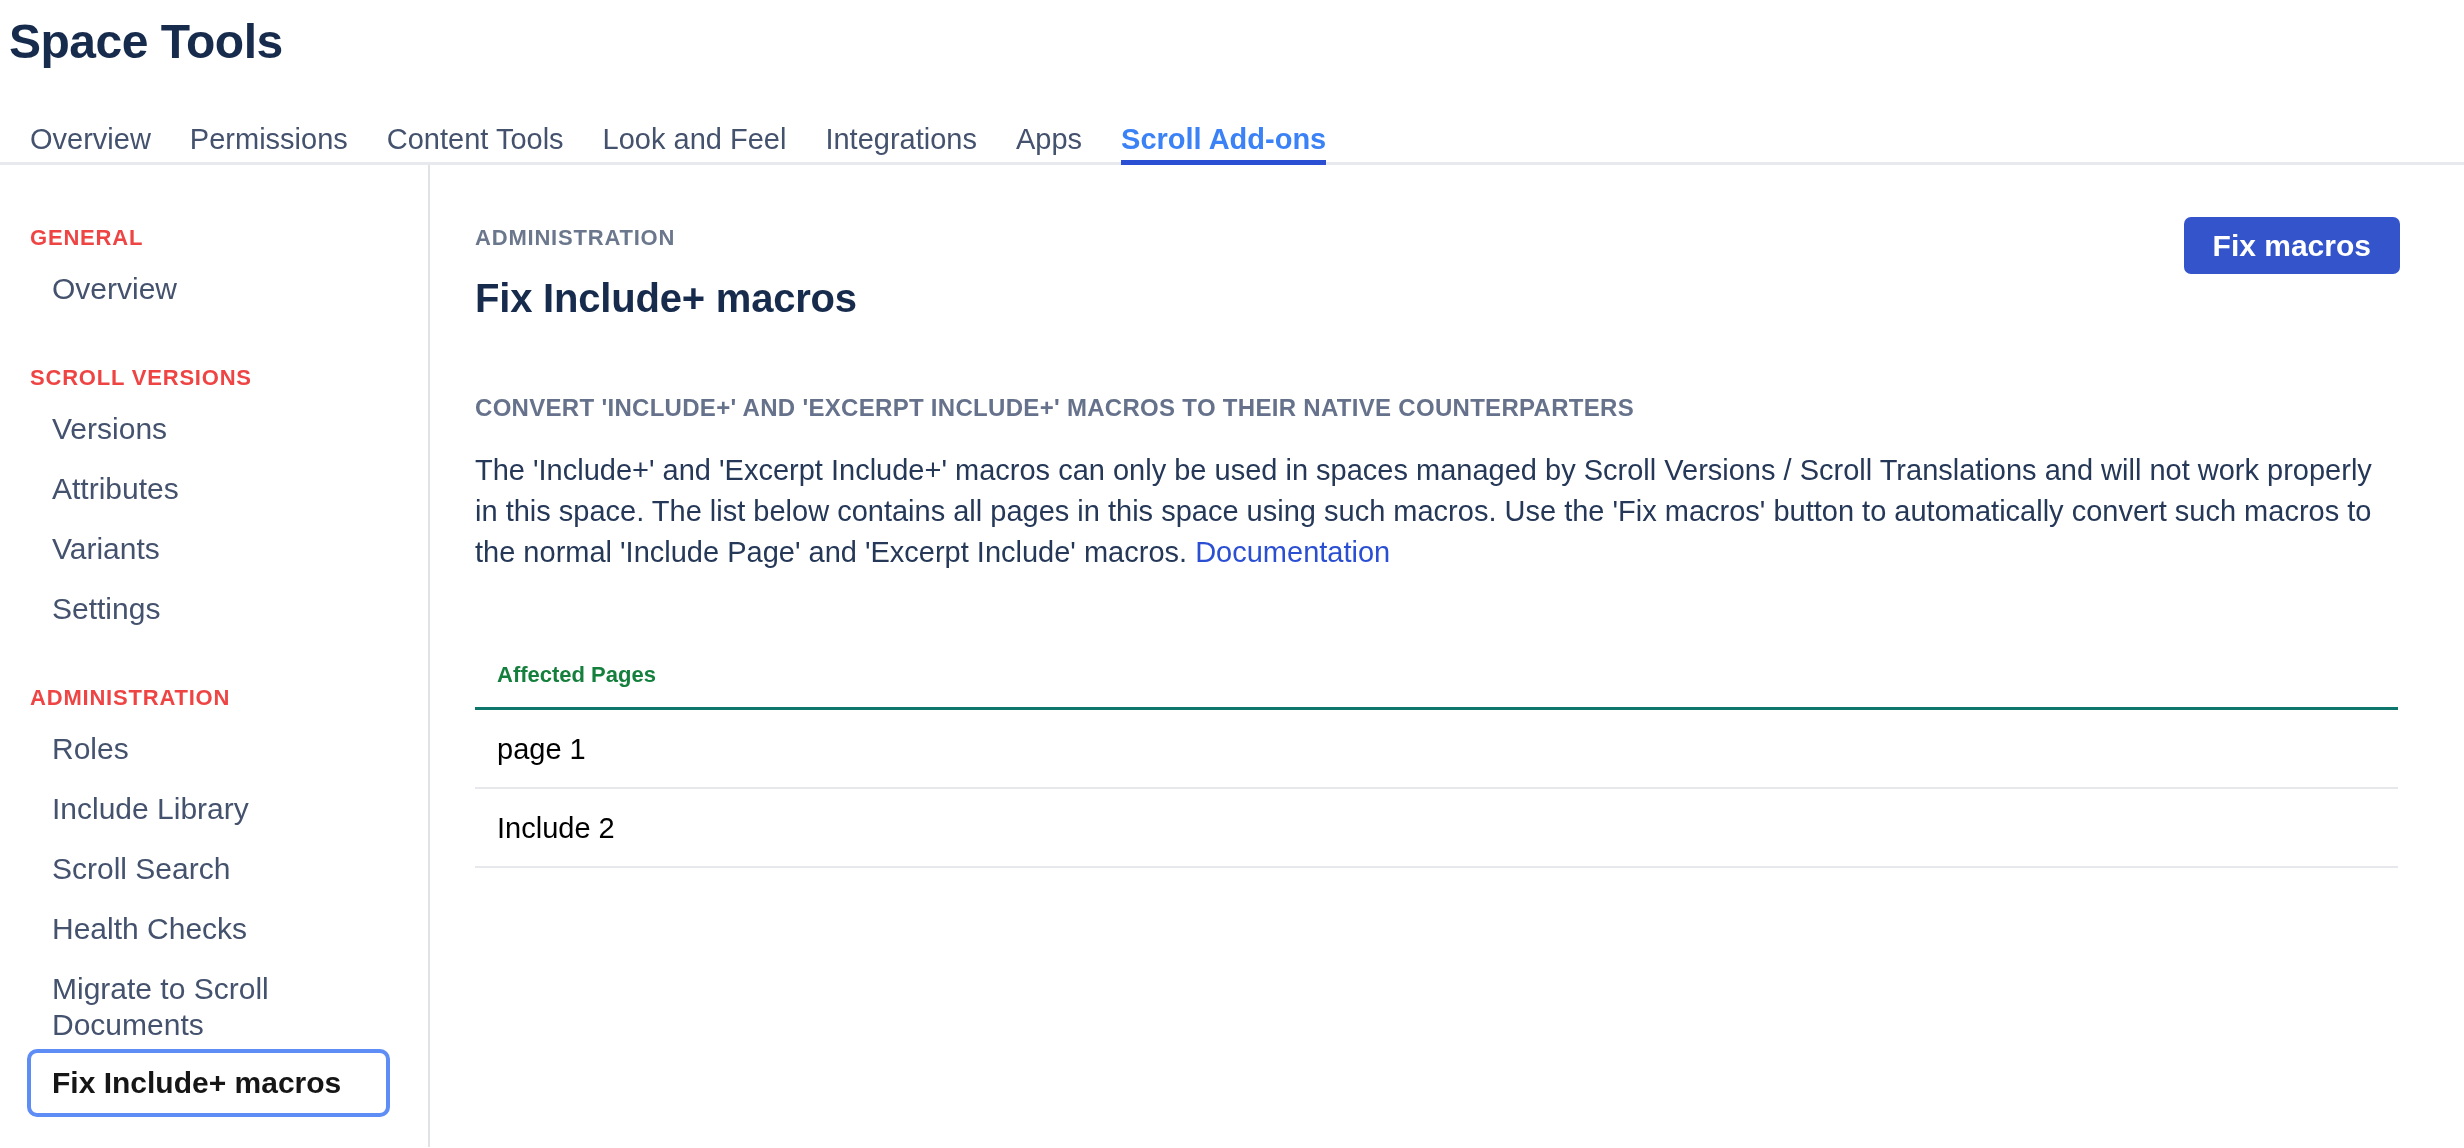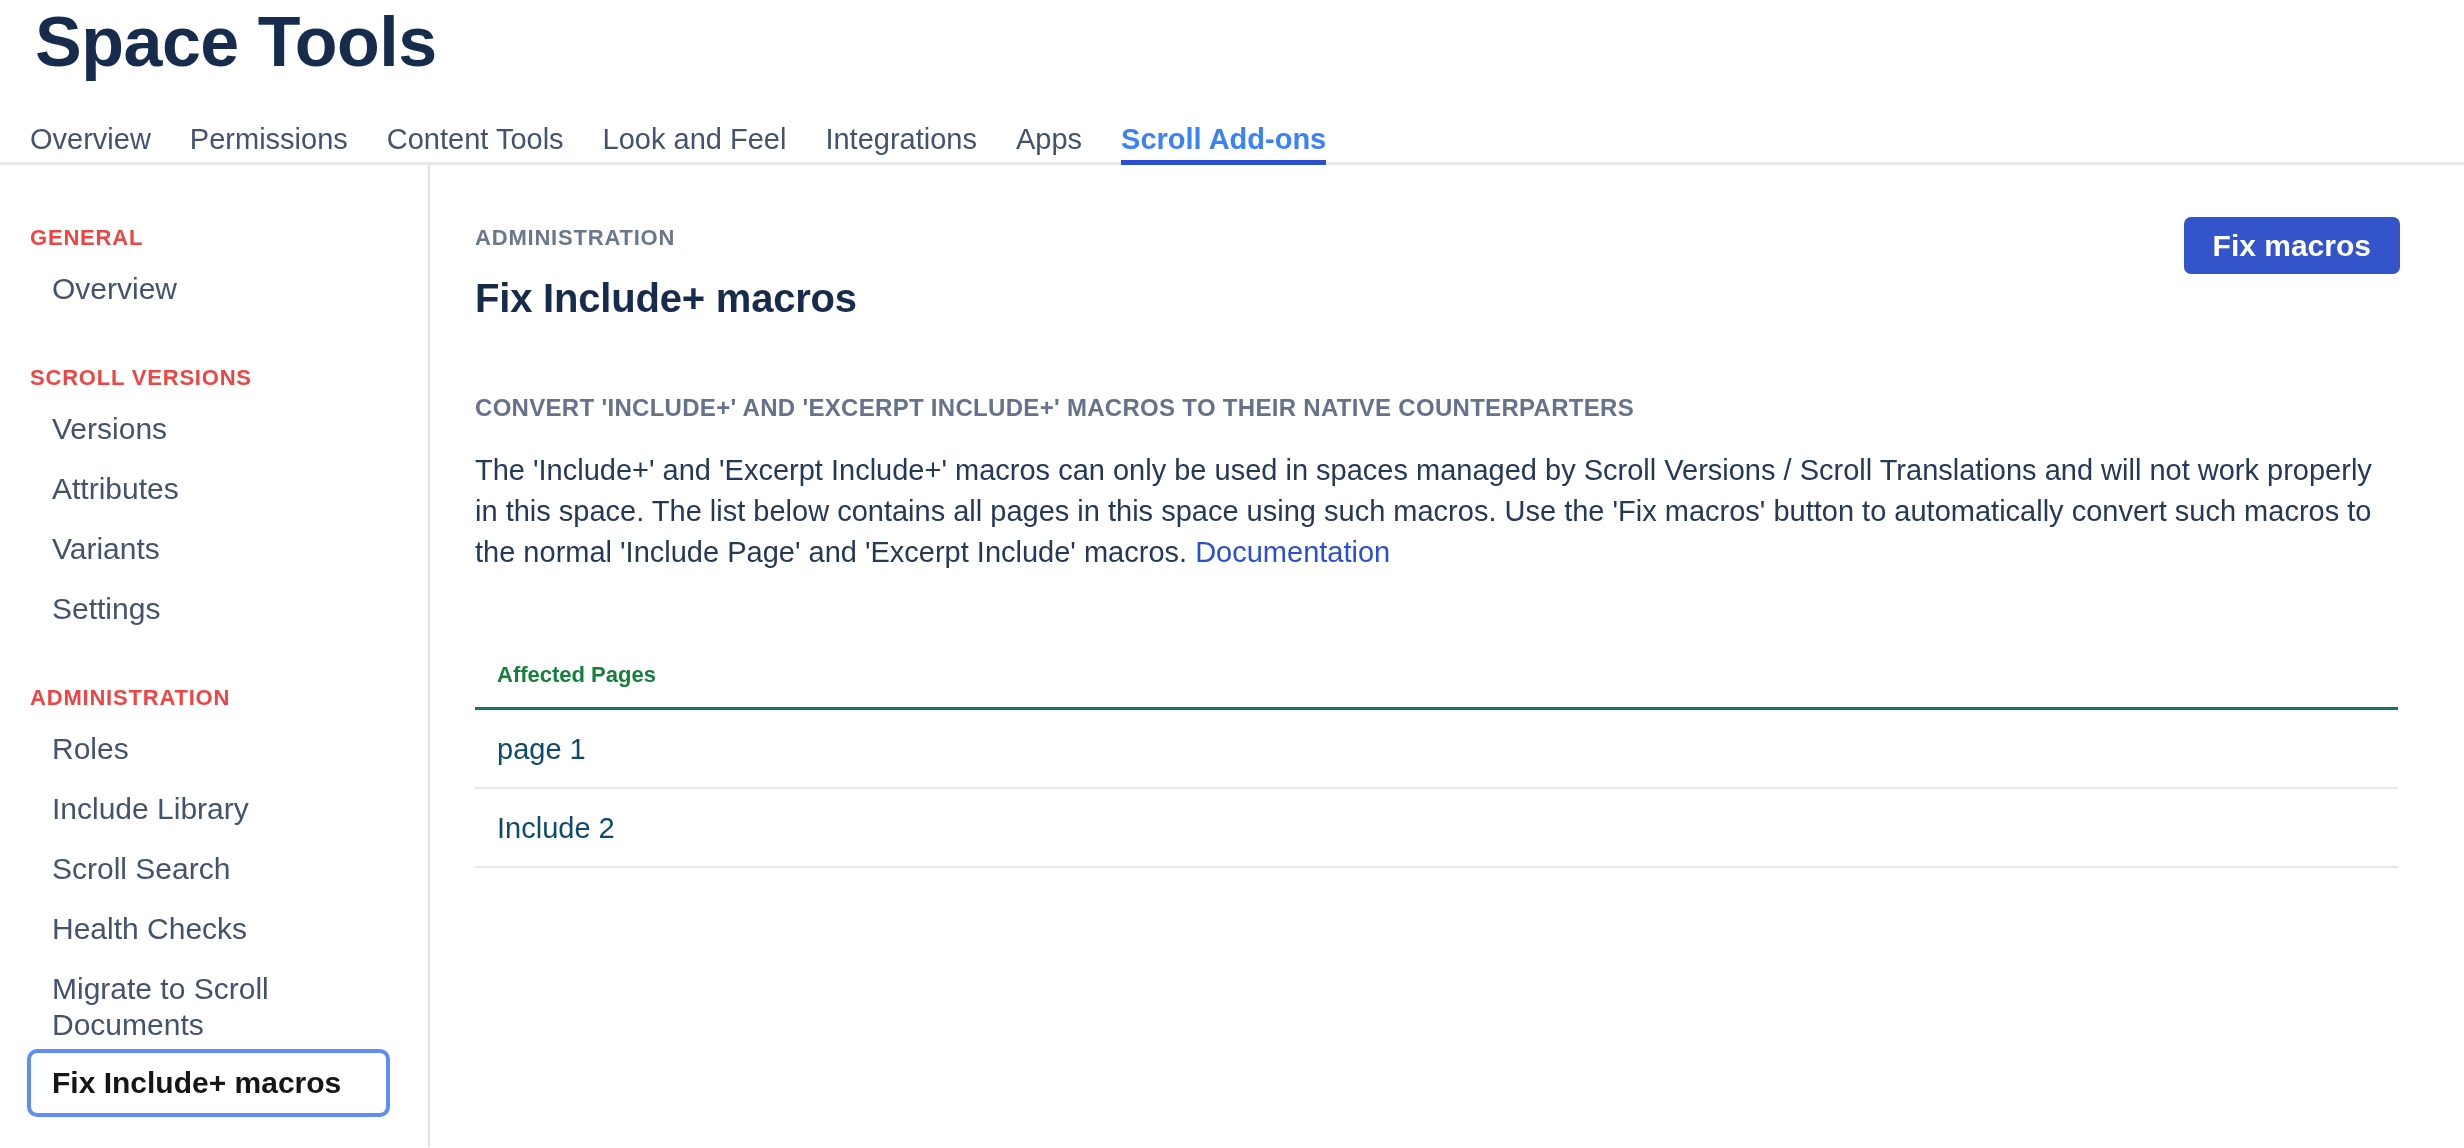--- a/index.html
+++ b/index.html
@@ -3,21 +3,21 @@
 <meta charset="utf-8">
 <style>
   * { margin:0; padding:0; box-sizing:border-box; }
   html,body { background:#fff; }
   body { font-family:"Liberation Sans", sans-serif; }
   .page { position:relative; width:2464px; height:1148px; background:#fff; overflow:hidden; }
 
   
   .hdr { padding-top:14px; }
   .hdr h1 {
-    margin-left:35px; font-size:70px; line-height:56px; font-weight:700;
+    margin-left:9px; font-size:48px; line-height:56px; font-weight:700;
     color:#172B4D; letter-spacing:-0.5px;
   }
   .tabs {
     display:flex; gap:39px; margin-top:52px; padding-left:30px;
     border-bottom:3px solid #e8e9ee;
   }
   .tab {
     position:relative; font-size:29px; line-height:34px; color:#44526E;
     padding-bottom:6px; cursor:pointer; text-decoration:none; white-space:nowrap;
   }
@@ -81,21 +81,21 @@
   .doc-link { color:#2B4FD2; text-decoration:none; cursor:pointer; }
 
   
   .tbl { margin-top:88px; width:1923px; }
   .tbl-head {
     padding:0 0 18px 22px; font-size:22px; line-height:28px; font-weight:700;
     color:#15803d; border-bottom:3px solid #0f766e;
   }
   .tbl-row { padding:21px 22px 20px; border-bottom:2px solid #e7e8eb; }
   .tbl-row a {
-    font-size:29px; line-height:36px; color:#0c4a6e; text-decoration:none;
+    font-size:29px; line-height:36px; color:#000000; text-decoration:none;
     cursor:pointer;
   }
 </style>
 </head>
 <body>
 
 <div class="page">
 
   <header class="hdr">
     <h1>Space Tools</h1>

